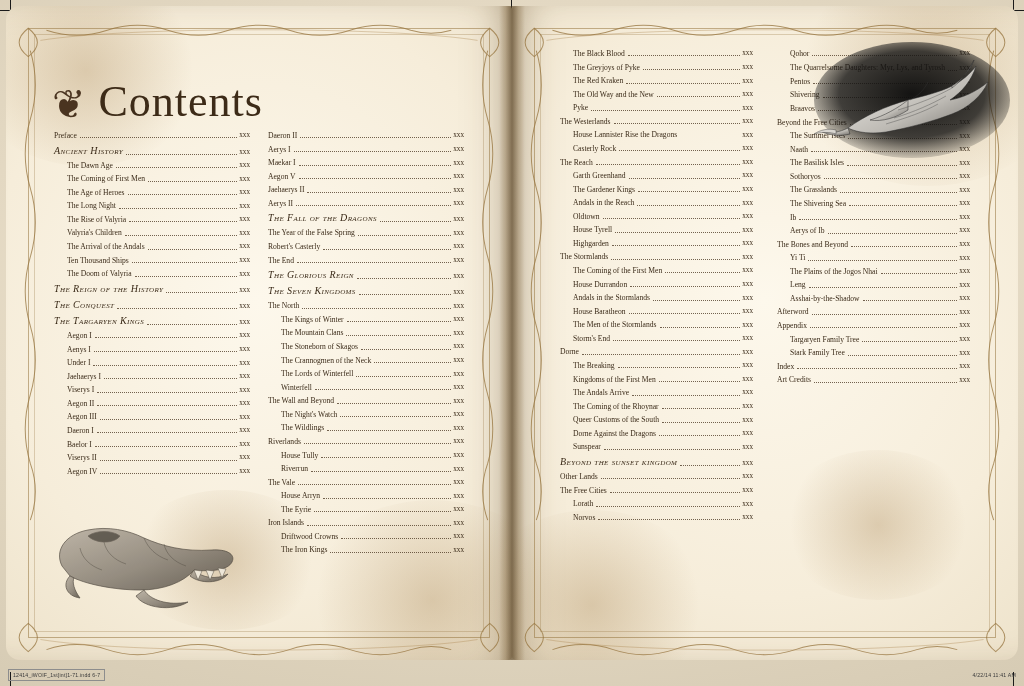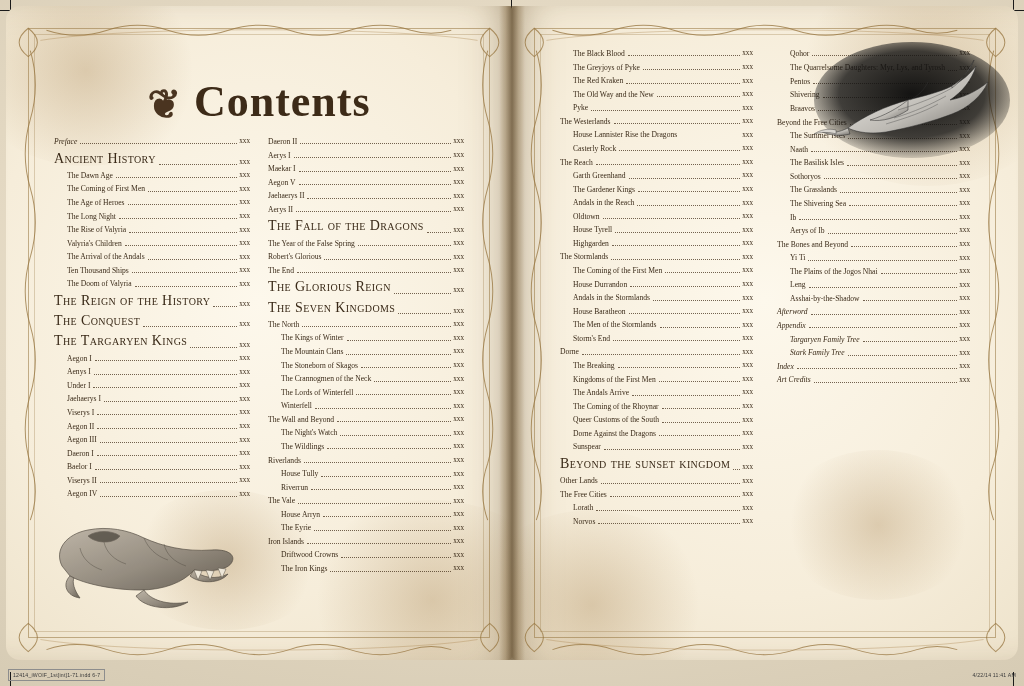--- a/index.html
+++ b/index.html
@@ -68,29 +68,28 @@
     border:1px solid rgba(150,116,62,.30);
   }
   .frame-art {
     position:absolute; inset:0; pointer-events:none;
   }
   .content-area {
     position:absolute; left:46px; right:46px; top:44px; bottom:44px;
   }
   
   #title {
-    text-align:center;
+    text-align:left;
     font-size:44px;
     color:#3d2b18;
     font-family:"Liberation Serif", serif;
     letter-spacing:1px;
     margin-top:26px;
-    margin-bottom:10px;
+    margin-bottom:4px;
     position:relative;
-    font-weight:bold;
   }
   #title .swash {
     font-size:40px;
     vertical-align:-2px;
     color:#4a3420;
   }
   
   .cols {
     display:flex;
     gap:18px;
@@ -116,23 +115,24 @@
   }
   .entry .pg { flex:0 0 auto; font-size:7.2px; }
   .entry.nodots .dots { border-bottom:none; }
   
   .i0 { padding-left:0;text-align:right; }
   .i1 { padding-left:13px; }
   
   .smallcaps .lbl {
     font-variant:small-caps;
     letter-spacing:.4px;
-    font-size:14px;
-  }
-  .ital .lbl { font-style:italic; }
+    font-size:10px;
+    font-style:italic;
+  }
+  .ital .lbl { }
   .two-line { align-items:flex-end; white-space:normal; }
   .two-line .lbl { white-space:normal; line-height:1.15; }
 
   
   .cols.right-cols { gap:24px; }
 
   
   #skull {
     position:absolute;
     left:38px; bottom:44px;
@@ -367,21 +367,21 @@
                 <span class="lbl">The Fall of the Dragons</span>
                 <span class="dots"></span>
                 <span class="pg">xxx</span>
               </div>
               <div class="entry i0">
                 <span class="lbl">The Year of the False Spring</span>
                 <span class="dots"></span>
                 <span class="pg">xxx</span>
               </div>
               <div class="entry i0">
-                <span class="lbl">Robert's Glorious</span>
+                <span class="lbl">Robert's Casterly</span>
                 <span class="dots"></span>
                 <span class="pg">xxx</span>
               </div>
               <div class="entry i0">
                 <span class="lbl">The End</span>
                 <span class="dots"></span>
                 <span class="pg">xxx</span>
               </div>
               <div class="entry i0 smallcaps">
                 <span class="lbl">The Glorious Reign</span>

